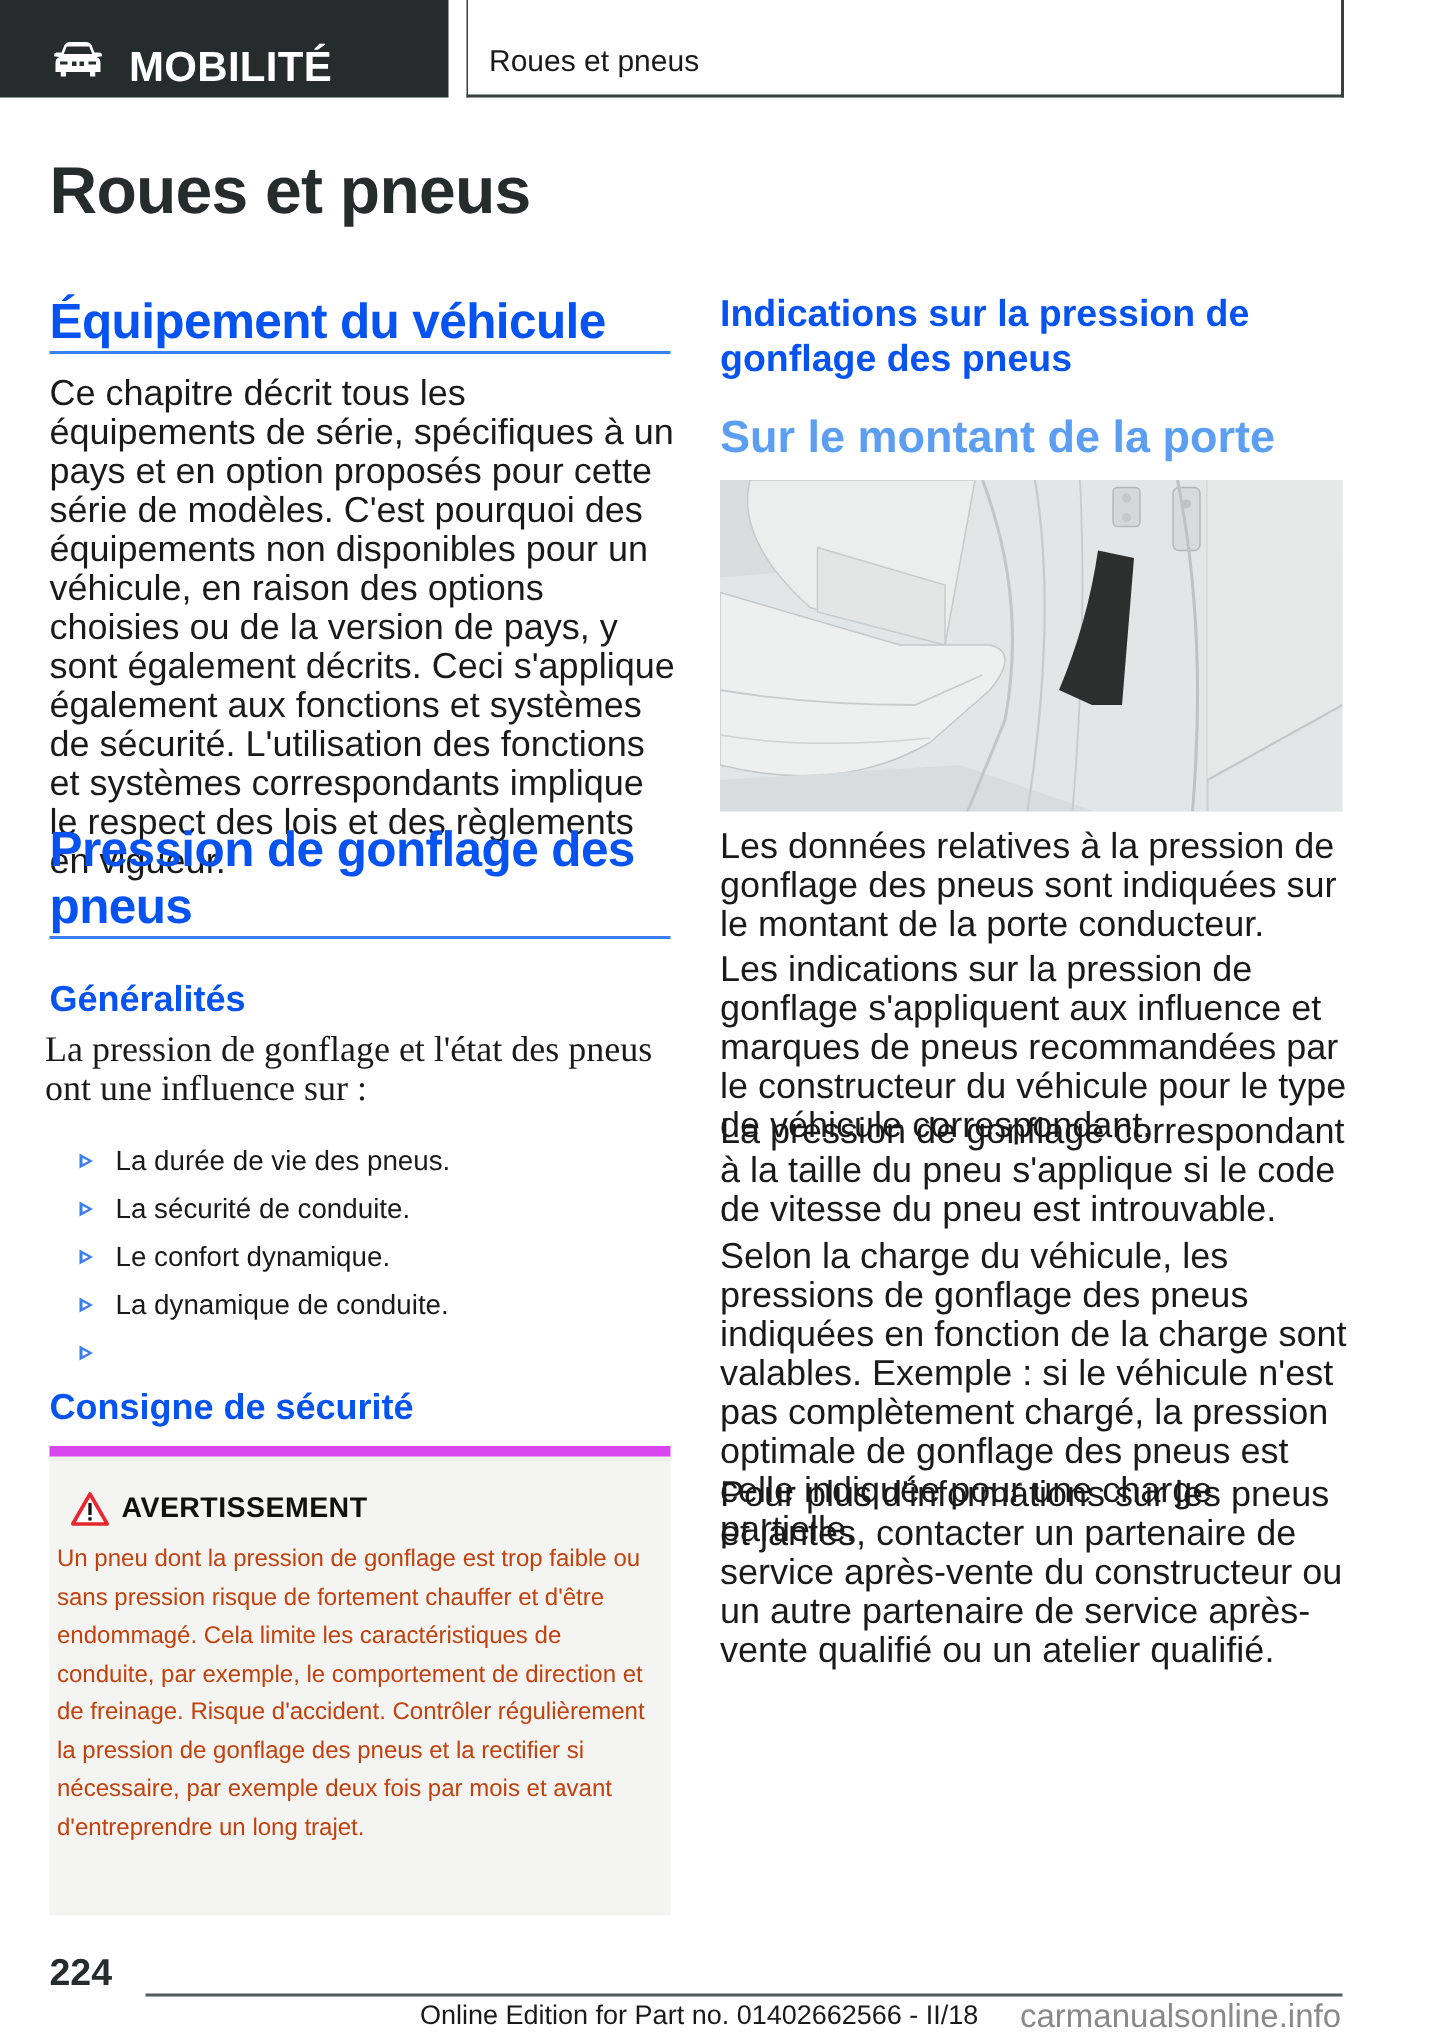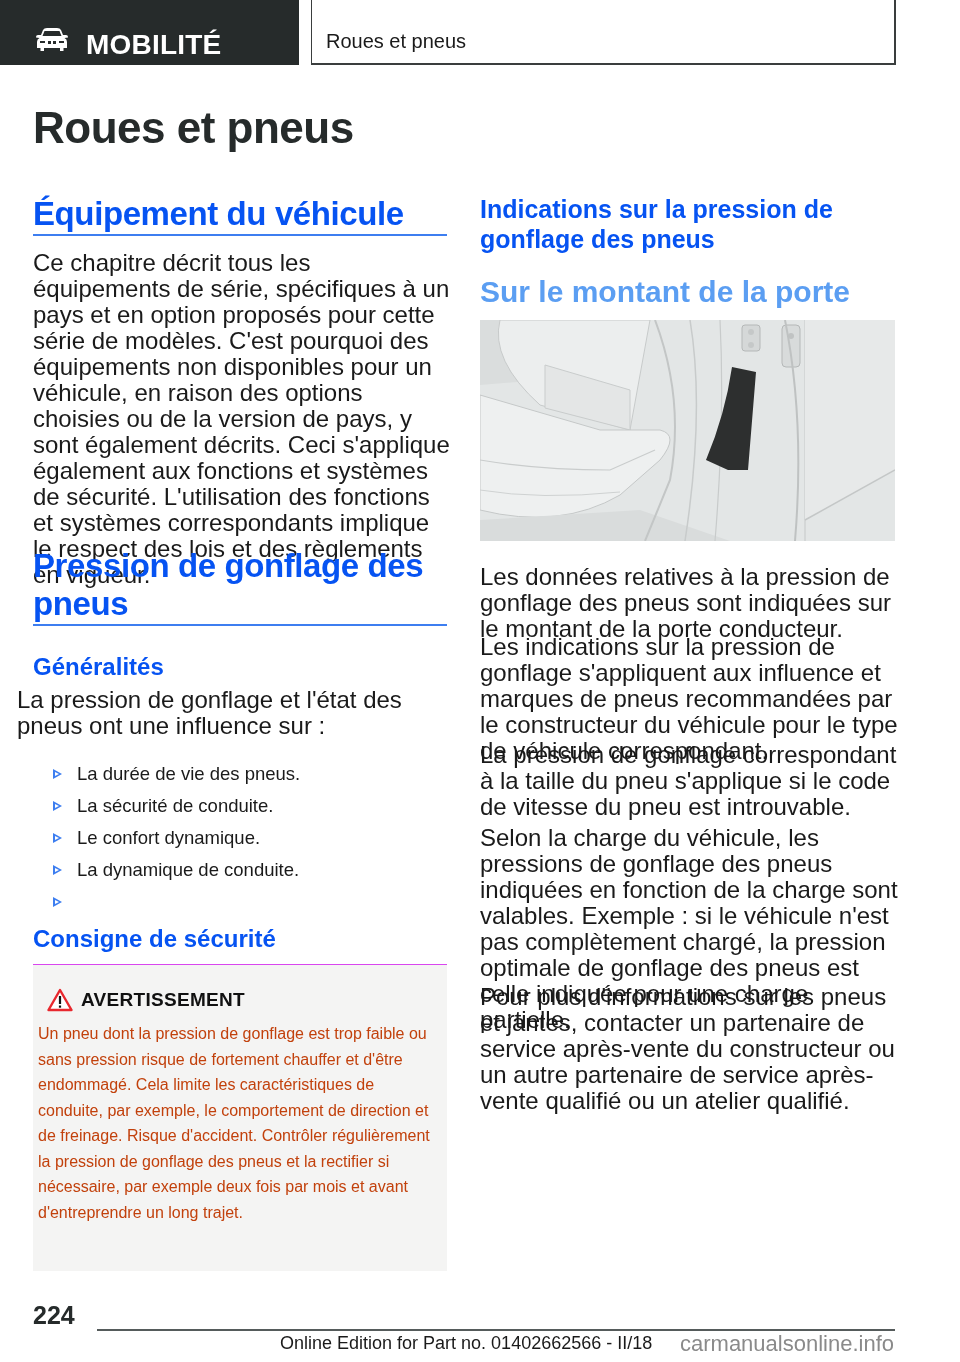--- a/index.html
+++ b/index.html
@@ -58,21 +58,21 @@
   }
   .bullets li .tri::after {
     content: ""; position: absolute; left: -7.5px; top: -2.5px;
     border-top: 2.5px solid transparent; border-bottom: 2.5px solid transparent;
     border-left: 4.5px solid #ffffff;
   }
 
   
   .warn {
     position: absolute; left: 33px; top: 964px; width: 414px; height: 306px;
-    background: #f4f4f3; border-top: 1px solid #d946ef;
+    background: #f4f4f3; border-top: 7px solid #d946ef;
   }
   .warn .wicon { position: absolute; left: 14px; top: 23px; width: 26px; height: 24px; }
   .warn .wtitle {
     position: absolute; left: 48px; top: 24px; font-weight: bold; font-size: 19px;
     letter-spacing: 0.3px; color: #111;
   }
   .warn .wtext {
     position: absolute; left: 5px; top: 56px; width: 404px; margin: 0;
     font-size: 16px; line-height: 25.5px; color: #c2410c;
   }
@@ -112,21 +112,21 @@
 <h1 class="page-title">Roues et pneus</h1>
 
 <h2 class="h1" style="left:33px; top:195px; width:420px;">Équipement du véhicule</h2>
 <div class="rule" style="left:33px; top:234px; width:414px;"></div>
 <p class="para" style="left:33px; top:250px; width:420px;">Ce chapitre décrit tous les équipements de série, spécifiques à un pays et en option proposés pour cette série de modèles. C'est pourquoi des équipements non disponibles pour un véhicule, en raison des options choisies ou de la version de pays, y sont également décrits. Ceci s'applique également aux fonctions et systèmes de sécurité. L'utilisation des fonctions et systèmes correspondants implique le respect des lois et des règlements en vigueur.</p>
 
 <h2 class="h1" style="left:33px; top:547px; width:420px;">Pression de gonflage des pneus</h2>
 <div class="rule" style="left:33px; top:624px; width:414px;"></div>
 
 <h3 class="h2" style="left:33px; top:652px;">Généralités</h3>
-<p class="para" style="left:17px; top:687px; width:420px;">La pression de gonflage et l'état des pneus ont une influence sur :</p>
+<p class="para" style="left:30px; top:687px; width:420px;font-family:Liberation Serif, serif;">La pression de gonflage et l'état des pneus ont une influence sur :</p>
 
 <ul class="bullets">
   <li><span class="tri"></span><span>La durée de vie des pneus.</span></li>
   <li><span class="tri"></span><span>La sécurité de conduite.</span></li>
   <li><span class="tri"></span><span>Le confort dynamique.</span></li>
   <li><span class="tri"></span><span>La dynamique de conduite.</span></li>
   <li><span class="tri"></span></li>
 </ul>
 
 <h3 class="h2" style="left:33px; top:924px;">Consigne de sécurité</h3>
@@ -171,21 +171,21 @@
 
     <path d="M252 47 L276 52 L268 150 L248 150 L226 140 Q245 95 252 47 Z" fill="#2d2f2f"></path>
 
     <path d="M305 0 Q325 100 315 221" fill="none" stroke="#bfc2c2" stroke-width="2"></path>
     <path d="M325 0 L325 221" fill="none" stroke="#cfd2d2" stroke-width="1.5"></path>
     <path d="M325 0 L415 0 L415 150 L325 200 Z" fill="#e7e9e9"></path>
     <path d="M325 200 L415 150" fill="none" stroke="#c4c7c7" stroke-width="1.5"></path>
   </svg>
 </div>
 
-<p class="para" style="left:480px; top:552px; width:420px;margin-top:12px;">Les données relatives à la pression de gonflage des pneus sont indiquées sur le montant de la porte conducteur.</p>
+<p class="para" style="left:480px; top:552px; width:420px;">Les données relatives à la pression de gonflage des pneus sont indiquées sur le montant de la porte conducteur.</p>
 <p class="para" style="left:480px; top:634px; width:420px;">Les indications sur la pression de gonflage s'appliquent aux influence et marques de pneus recommandées par le constructeur du véhicule pour le type de véhicule correspondant.</p>
 <p class="para" style="left:480px; top:742px; width:420px;">La pression de gonflage correspondant à la taille du pneu s'applique si le code de vitesse du pneu est introuvable.</p>
 <p class="para" style="left:480px; top:825px; width:420px;">Selon la charge du véhicule, les pressions de gonflage des pneus indiquées en fonction de la charge sont valables. Exemple : si le véhicule n'est pas complètement chargé, la pression optimale de gonflage des pneus est celle indiquée pour une charge partielle.</p>
 <p class="para" style="left:480px; top:984px; width:420px;">Pour plus d'informations sur les pneus et jantes, contacter un partenaire de service après-vente du constructeur ou un autre partenaire de service après-vente qualifié ou un atelier qualifié.</p>
 
 <div class="pgnum">224</div>
 <div class="frule"></div>
 <div class="fedition">Online Edition for Part no. 01402662566 - II/18</div>
 <div class="fwater">carmanualsonline.info</div>
 

